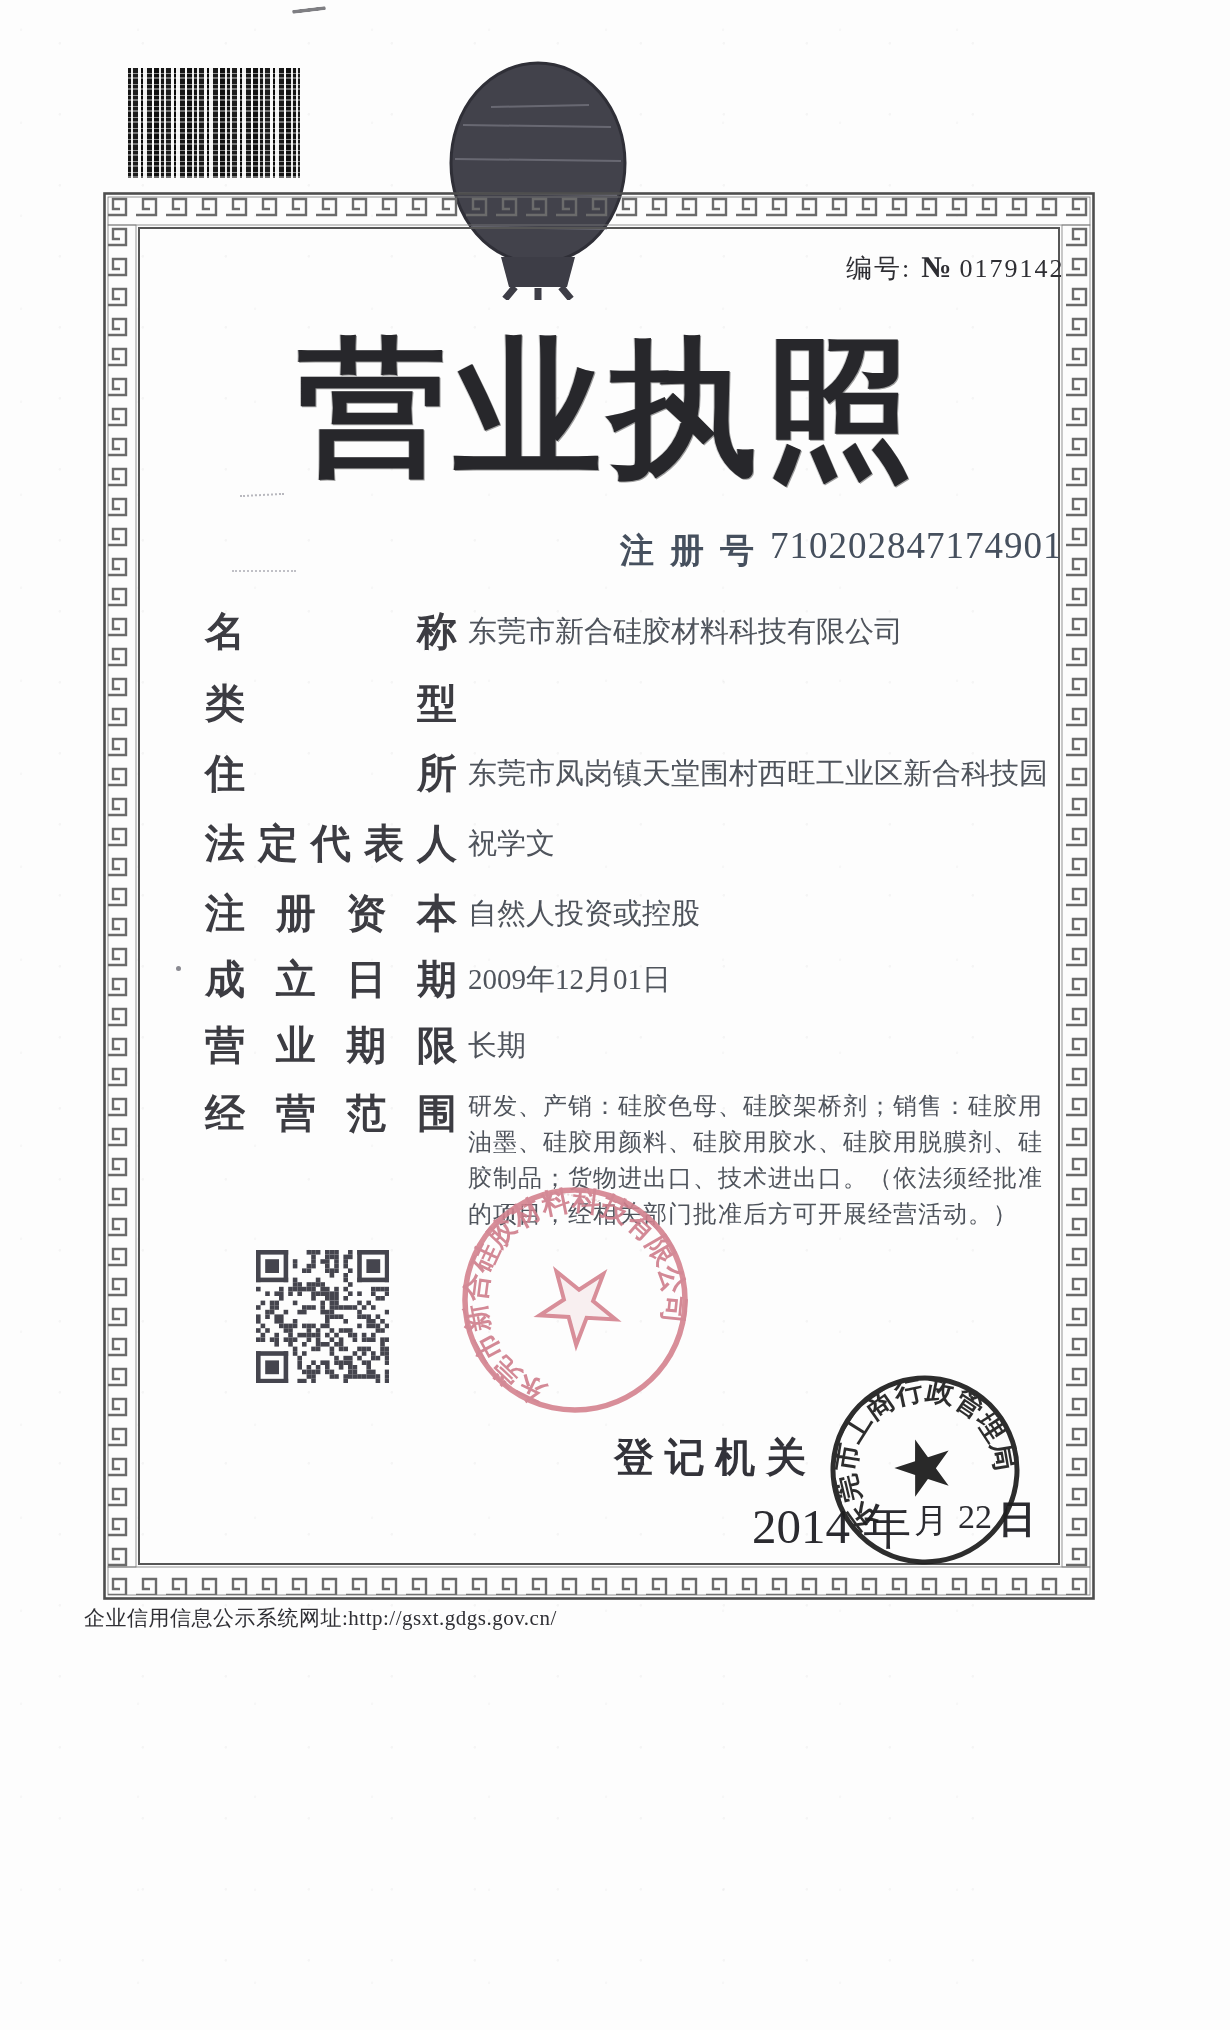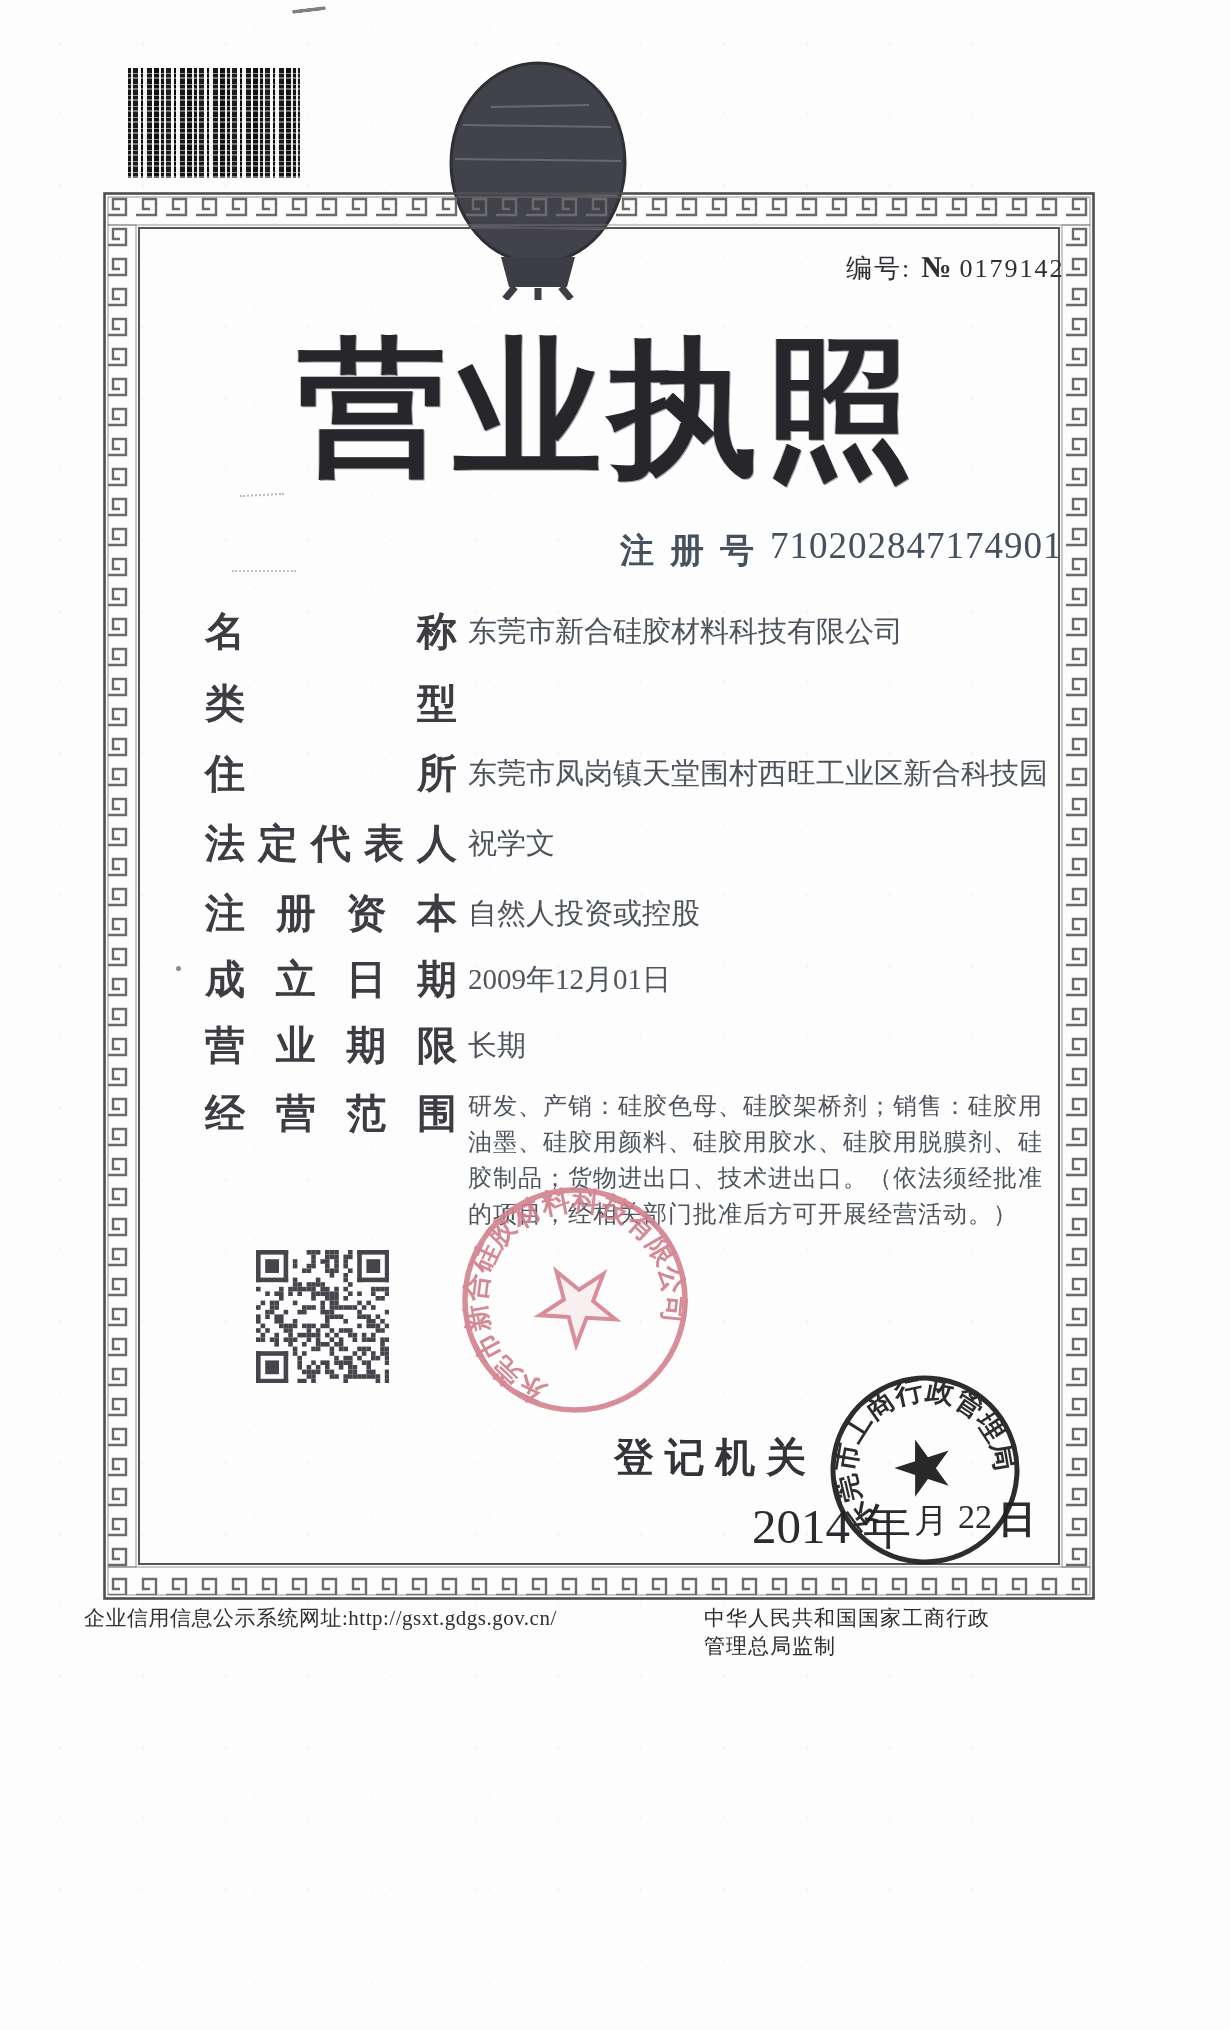--- a/index.html
+++ b/index.html
@@ -506,15 +506,14 @@
     <g transform="rotate(-18 120 120)">
       <circle cx="120" cy="120" r="92" fill="none" stroke="#1e1e1e" stroke-width="5"></circle>
       <path d="M120,88 L126.8,108.7 L148.5,108.7 L130.9,121.6 L137.6,142.3 L120,129.5 L102.4,142.3 L109.1,121.6 L91.5,108.7 L113.2,108.7 Z" fill="#1a1a1a"></path>
       <text font-size="28" font-weight="bold" fill="#1e1e1e" font-family="'Liberation Sans','DejaVu Sans',sans-serif">
         <textPath href="#stampTextPath">东莞市工商行政管理局</textPath>
       </text>
     </g>
   </svg>
 
   <div class="abs footer-left">企业信用信息公示系统网址:http://gsxt.gdgs.gov.cn/</div>
-  <div class="abs footer-right">中华人民共和国国家工商行政管理总局监制</div>
 
 </div>
 
 </body></html>

